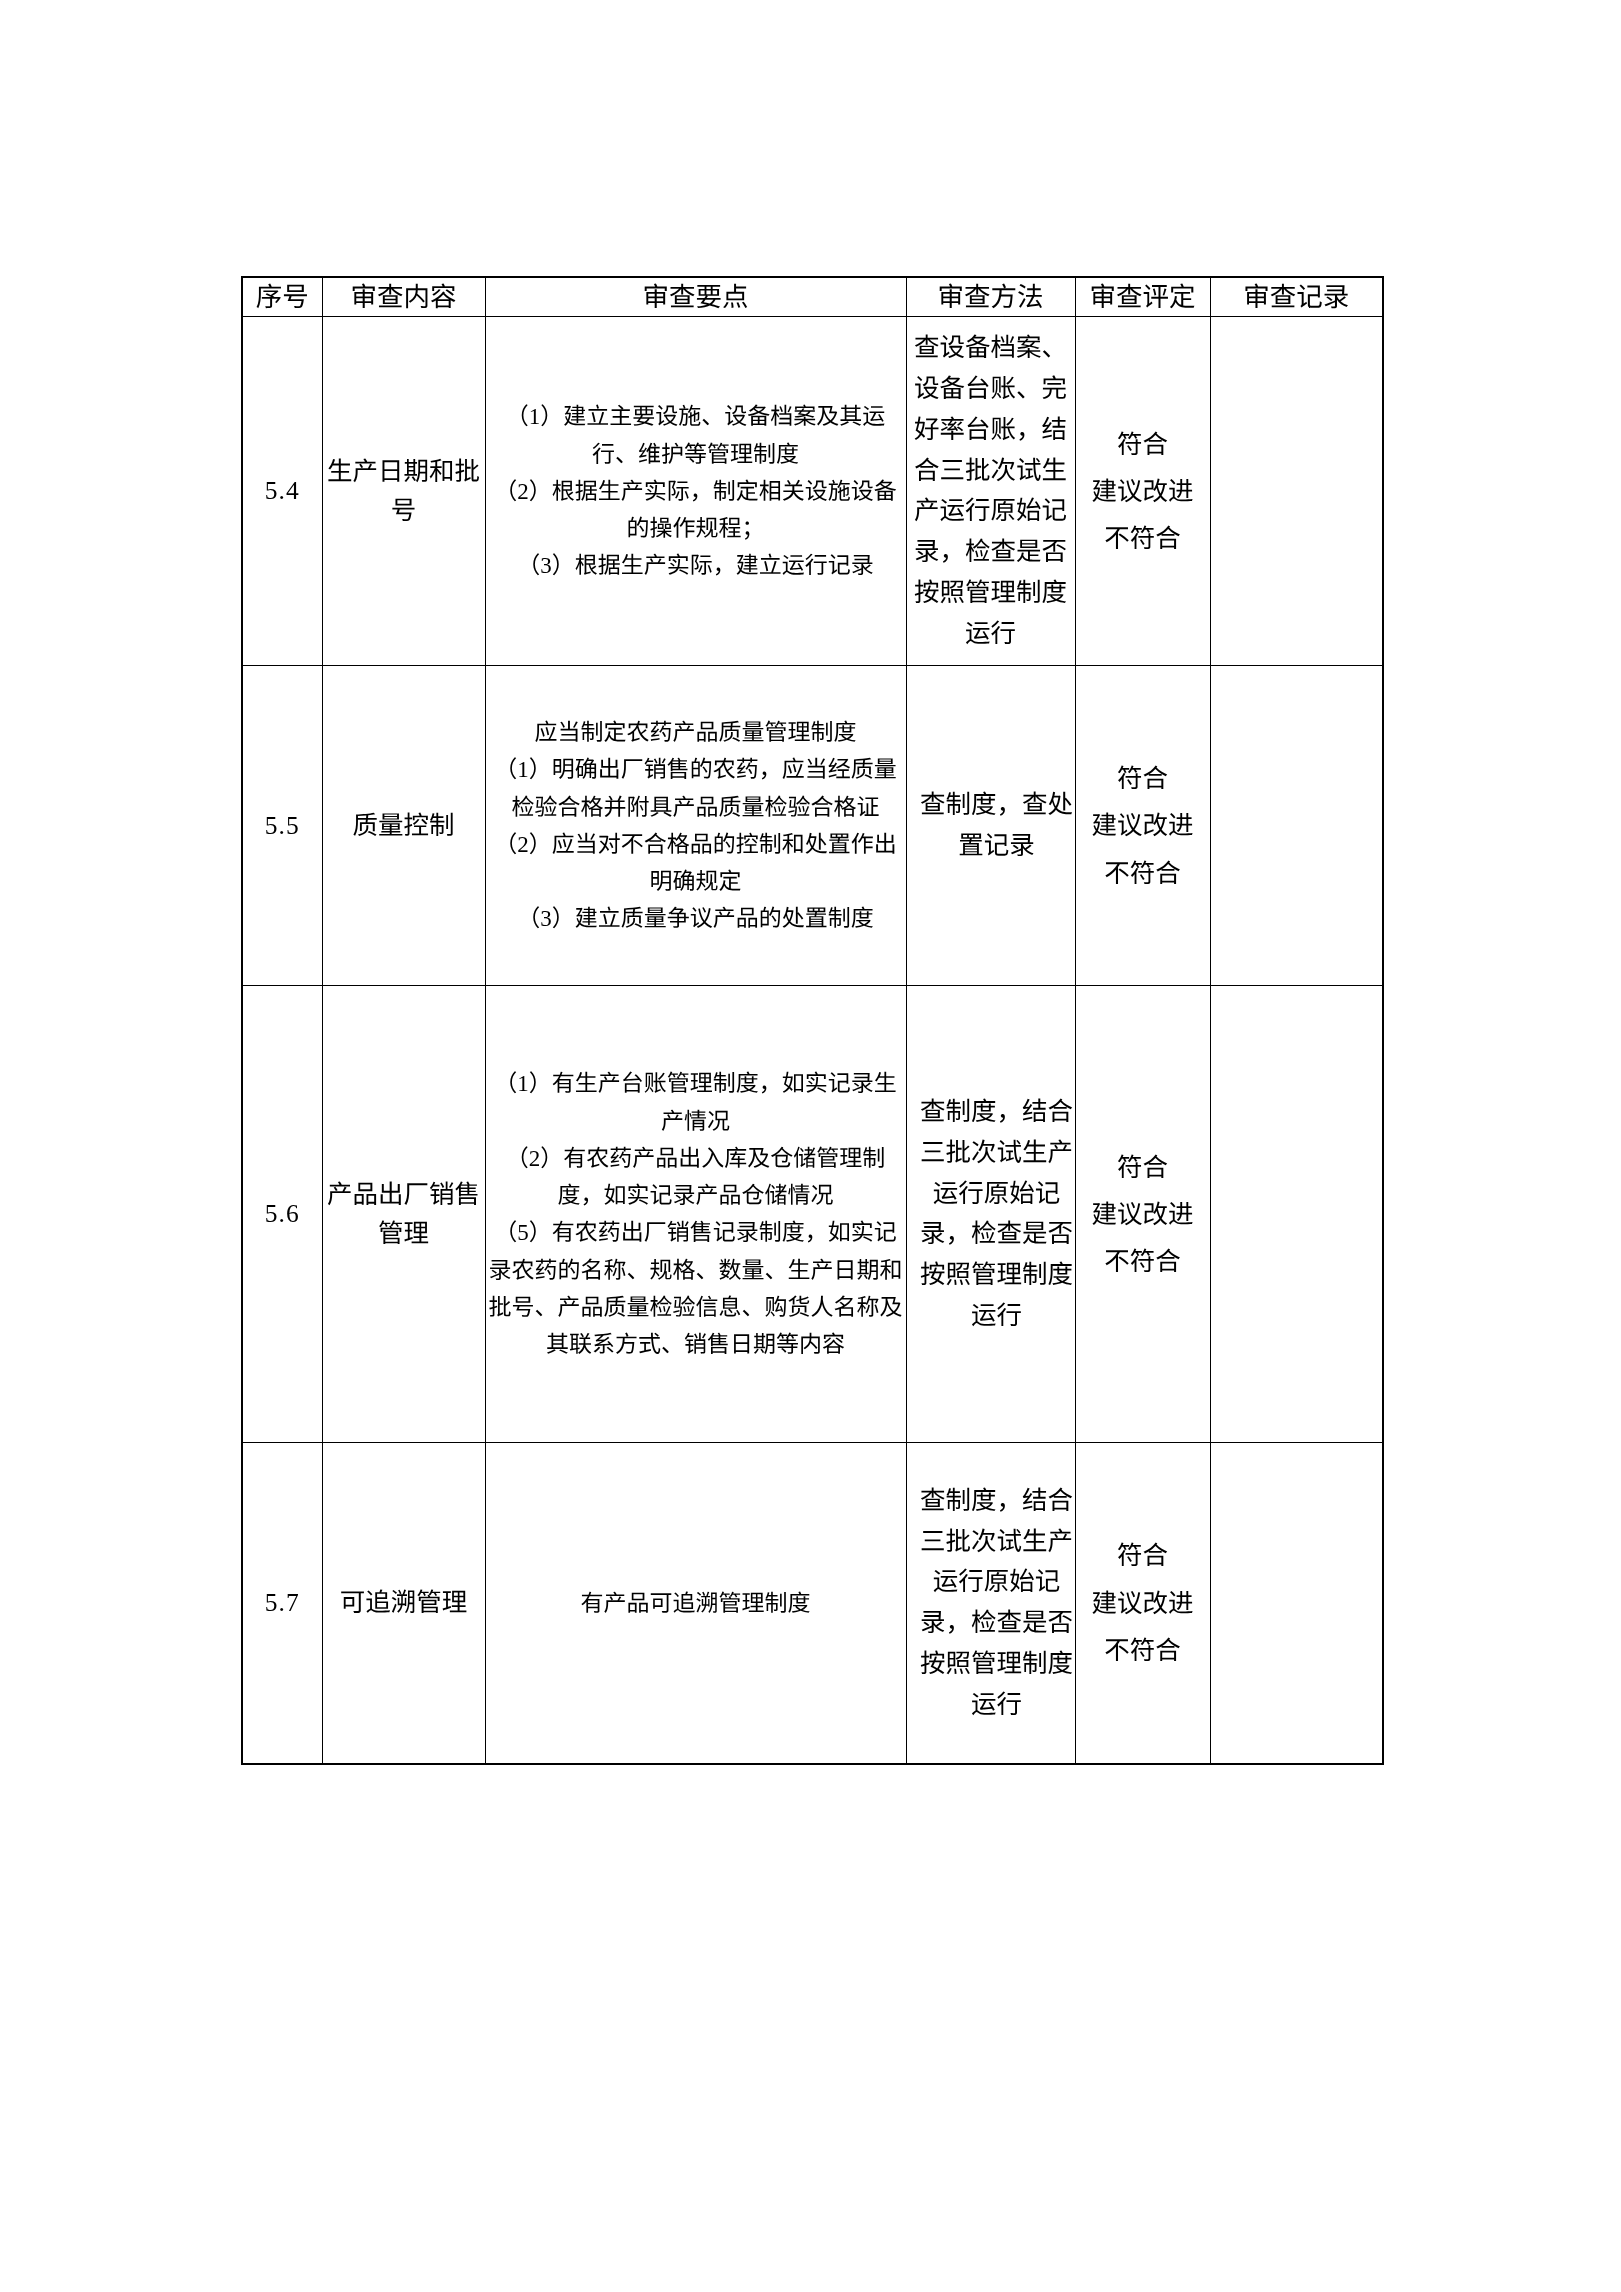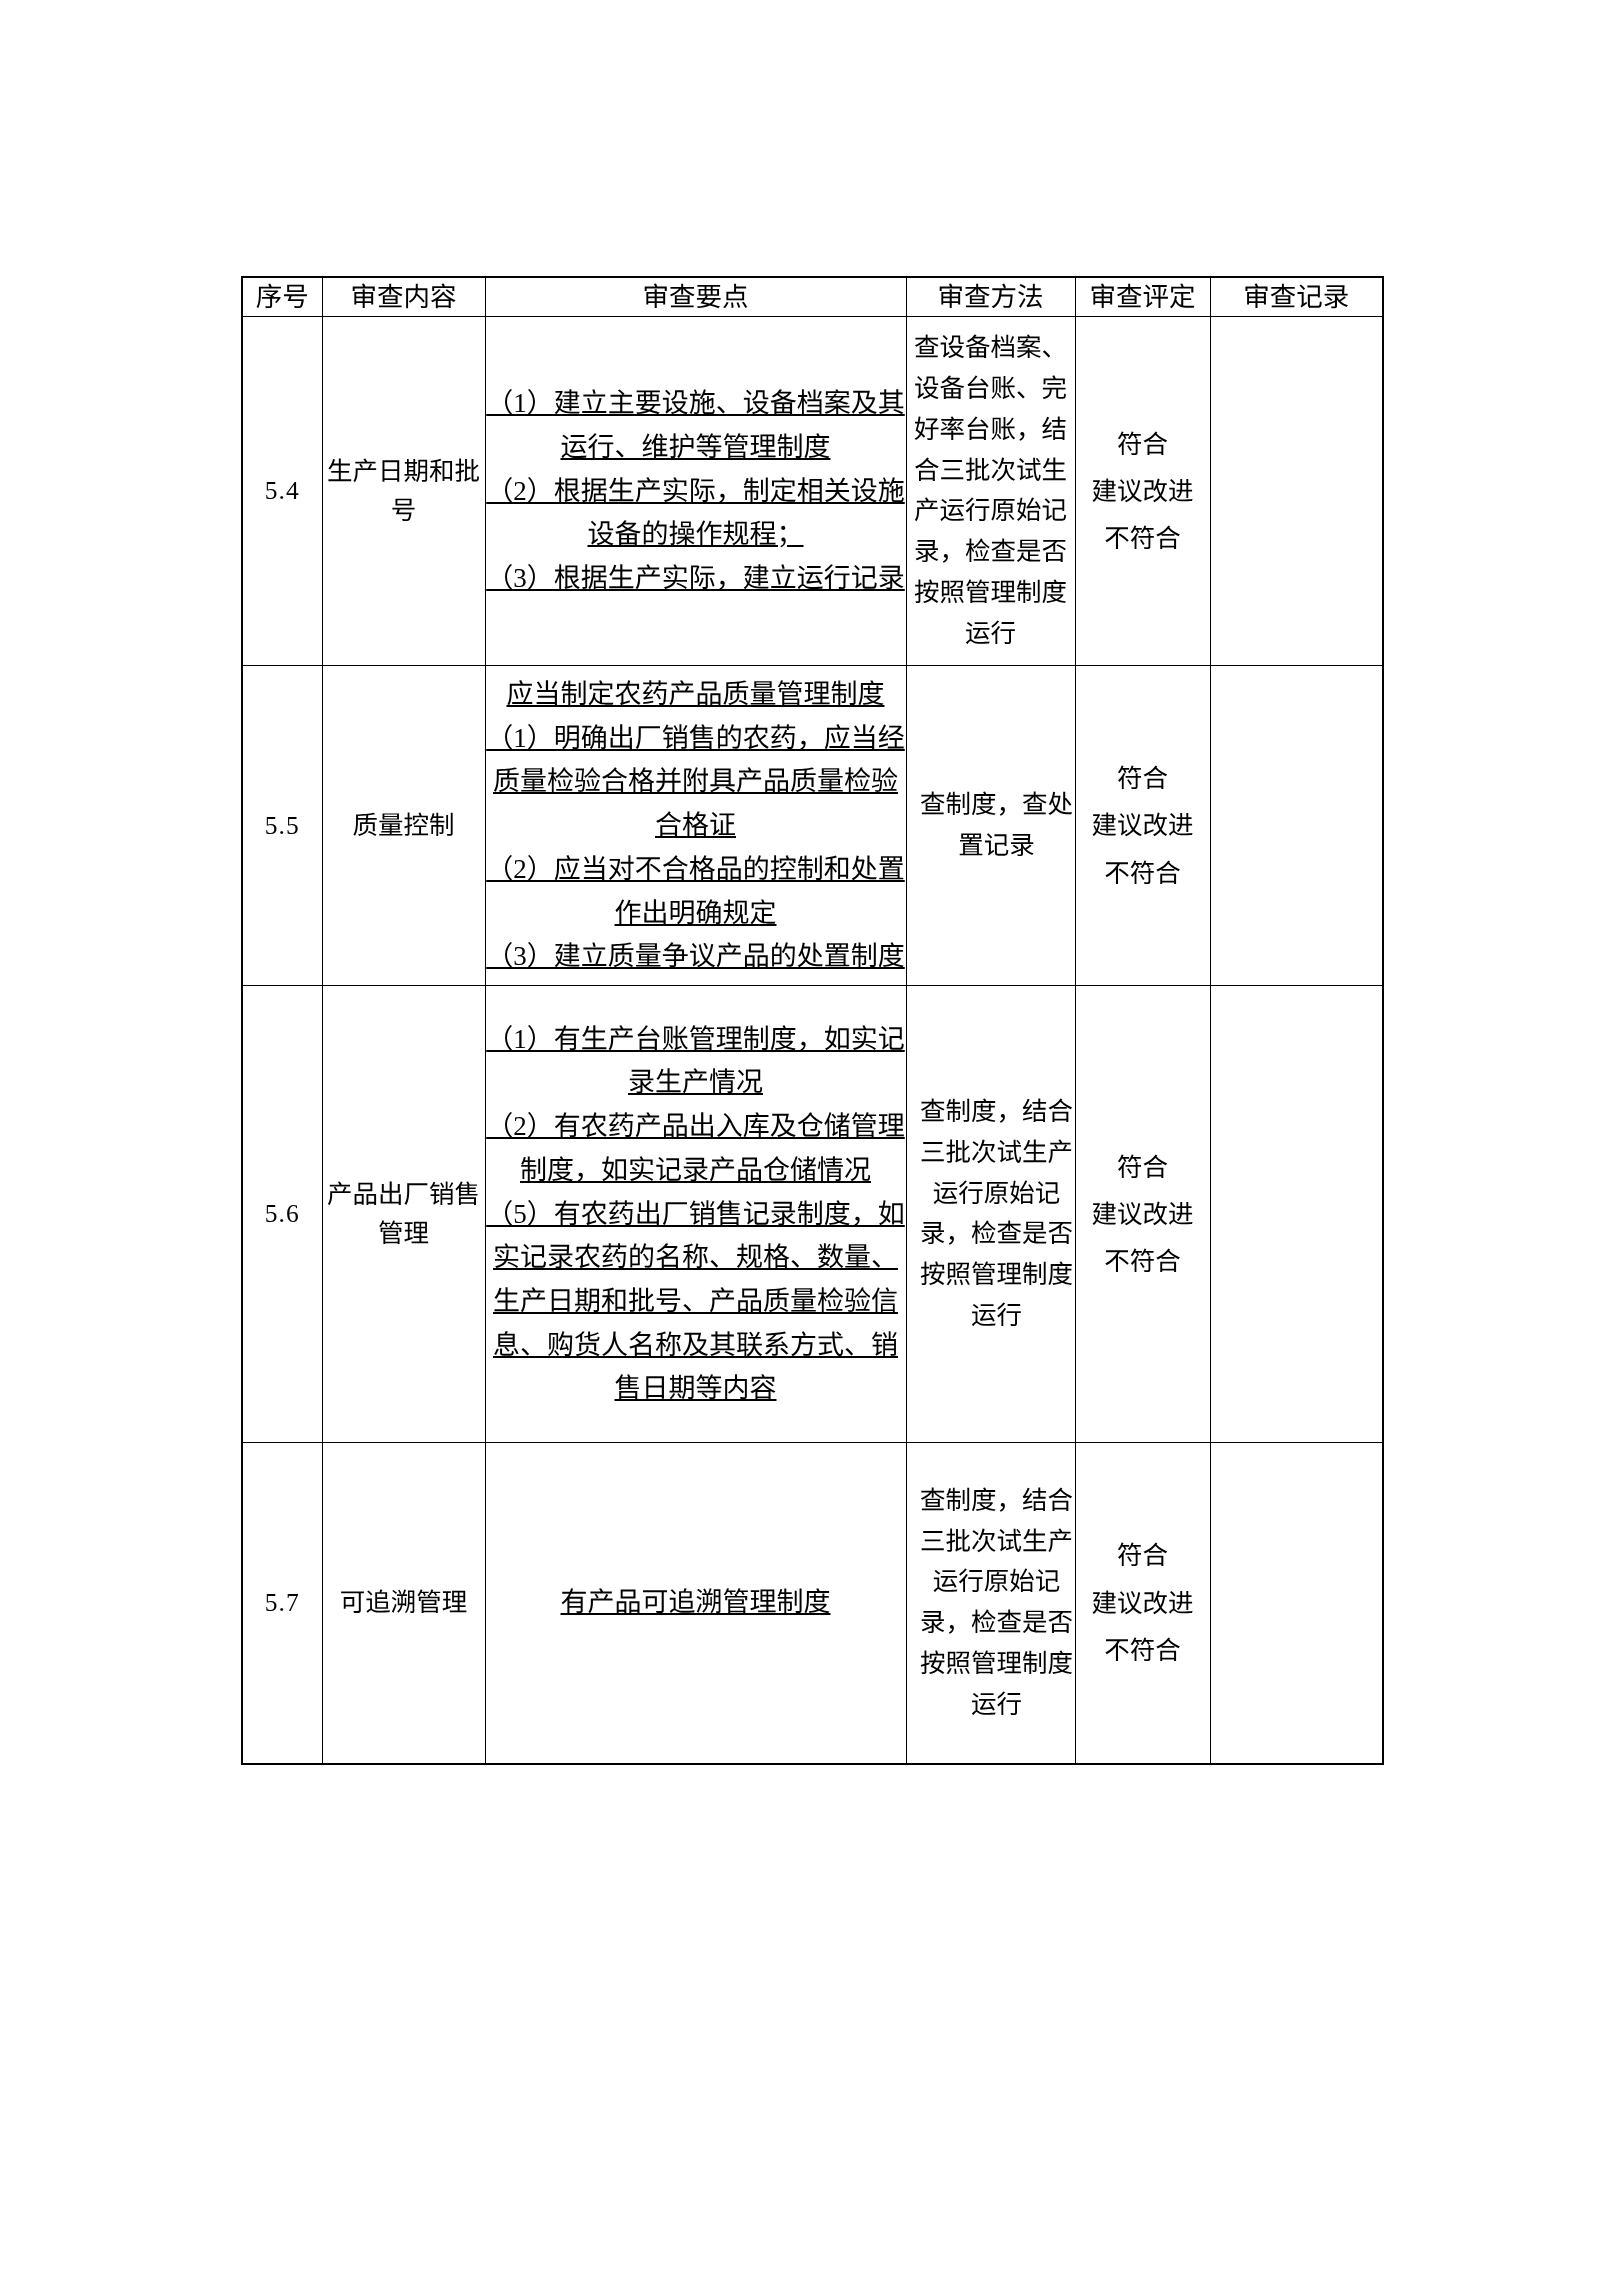--- a/index.html
+++ b/index.html
@@ -79,26 +79,25 @@
     letter-spacing: 1px;
     font-family: "Liberation Serif", "DejaVu Serif", serif;
   }
   .cell-item {
     font-size: 25.5px;
     line-height: 1.55;
     padding: 3.9px 7.8px 3.9px 9.8px;
     text-align: left;
   }
   .cell-points {
-    font-size: 27px;
+    font-size: 23px;
     line-height: 1.62;
     padding: 9.8px 9.8px 9.8px 11.8px;
     text-align: left;
     vertical-align: top;
-    text-decoration: underline;
   }
   .cell-points.mid {
     vertical-align: middle;
   }
   .cell-method {
     font-size: 25.5px;
     line-height: 1.6;
     padding: 7.8px 5.9px 7.8px 7.8px;
     text-align: left;
     vertical-align: top;

